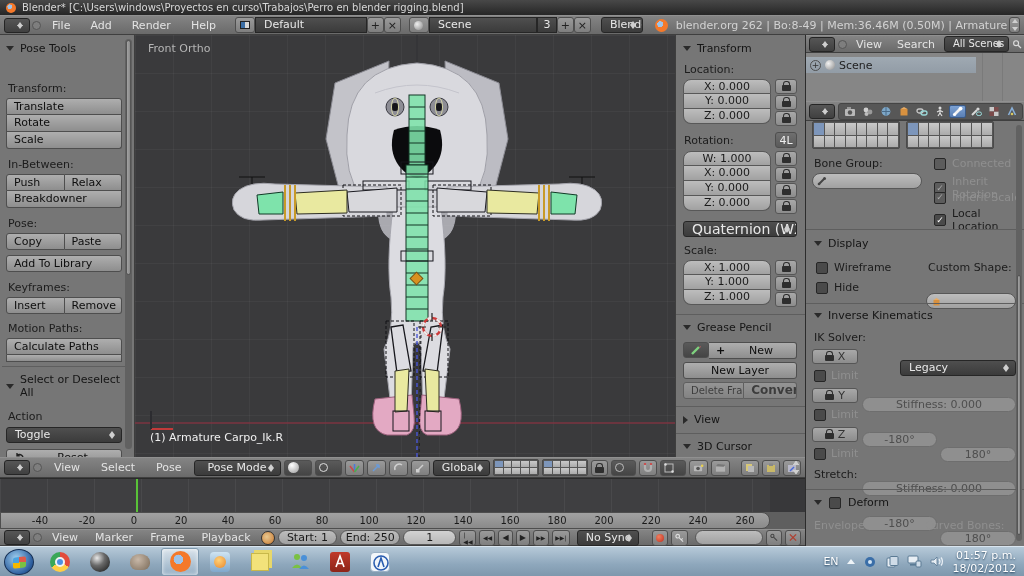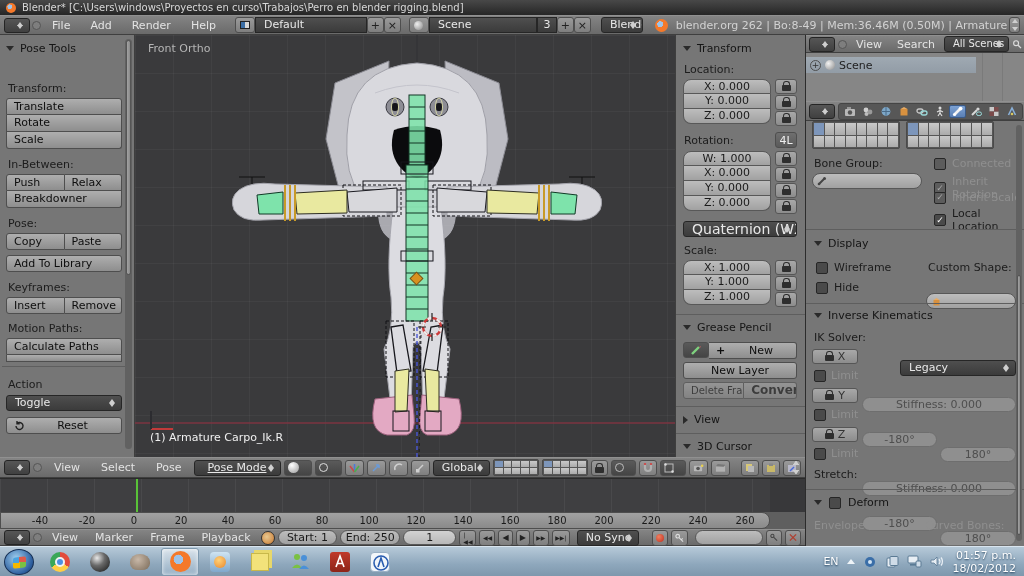--- a/index.html
+++ b/index.html
@@ -111,20 +111,24 @@
     <div class="btn" style="margin-top:5px;">Add To Library</div>
     <div class="label" style="margin:9px 0 3px 2px;">Keyframes:</div>
     <div style="display:flex;">
       <div class="btn" style="flex:1;border-radius:3px 0 0 3px;">Insert</div>
       <div class="btn" style="flex:1;border-radius:0 3px 3px 0;border-left:none;">Remove</div>
     </div>
     <div class="label" style="margin:8px 0 3px 2px;">Motion Paths:</div>
     <div class="btn" style="border-radius:3px 3px 0 0;">Calculate Paths</div>
     <div class="btn" style="border-radius:0;border-top:none;height:7px;"></div>
     <div style="border-top:1px solid #5e5e5e;margin:4px -6px 0 -4px;"></div>
+    <div class="panel-h" style="margin-top:6px;">
+      <span class="tri-o"></span>
+      <span>Select or Deselect All</span>
+    </div>
     <div class="label" style="margin:11px 0 4px 2px;">Action</div>
     <div class="dd dda">Toggle</div>
     <div class="btn" style="margin-top:6px;display:flex;align-items:center;gap:6px;">
       <svg width="11" height="11" viewBox="0 0 11 11">
           <path d="M2 6a3.5 3.5 0 1 0 1-2.5M3 1v2.7H5.7" fill="none" stroke="#222" stroke-width="1.4"></path>
         </svg>
       <span style="flex:1;text-align:center;">Reset</span>
     </div>
     <div class="scroll" style="right:2px;top:4px;width:7px;height:410px;">
       <div class="thumb" style="top:1px;height:235px;"></div>
@@ -559,21 +563,21 @@
       <div class="thumb" style="top:150px;height:260px;"></div>
     </div>
   </div>
 
   <div class="abs hdr" style="left:0;top:457px;width:805px;height:21px;padding:0 4px;gap:3px;">
     <div class="edbtn dda"></div>
     <div class="pin"></div>
     <span class="hmenu">View</span>
     <span class="hmenu">Select</span>
     <span class="hmenu">Pose</span>
-    <span class="dd dda" style="width:96px;display:inline-flex;align-items:flex-start;gap:5px;text-decoration:underline;">
+    <span class="dd dda" style="width:96px;display:inline-flex;align-items:flex-start;gap:5px;">
       <svg width="9" height="11" viewBox="0 0 9 11">
           <circle cx="4.5" cy="1.8" r="1.4" fill="#e8a04a"></circle>
           <path d="M4.5 3.2 V6.4 M4.5 4 L1.5 5.6 M4.5 4 L7.5 5.6 M4.5 6.4 L2.6 10 M4.5 6.4 L6.6 10" stroke="#e8a04a" fill="none"></path>
         </svg>
       <span>Pose Mode</span>
       </span>
     <span class="ibtn dda" style="width:30px;background:linear-gradient(#5a5a5a,#454545);">
         <span style="width:11px;height:11px;border-radius:50%;background:radial-gradient(circle at 35% 30%,#fff,#9a9a9a);margin-right:9px;"></span>
       </span>
     <span class="ibtn dda" style="width:30px;background:linear-gradient(#5a5a5a,#454545);">

